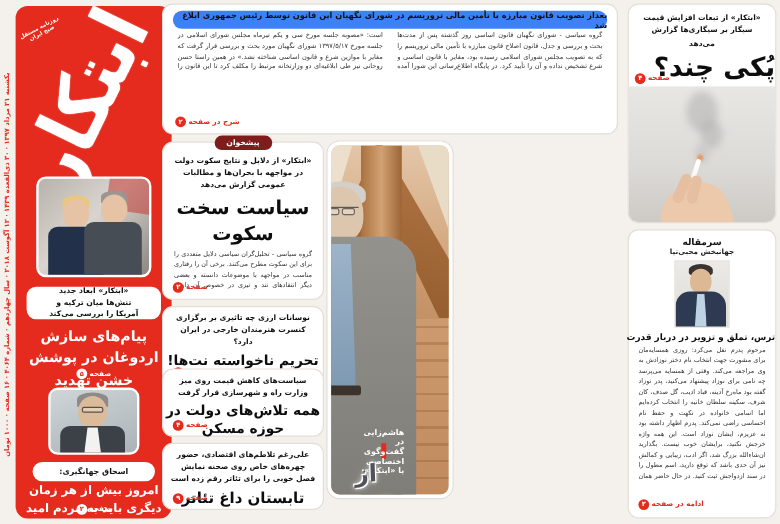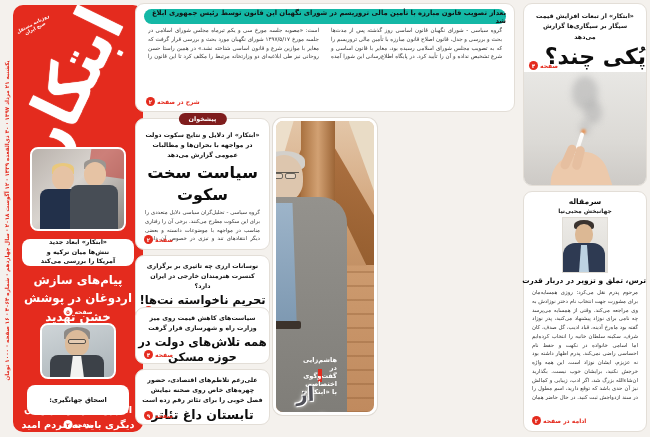--- a/index.html
+++ b/index.html
@@ -60,21 +60,21 @@
     color:#111; font-weight:bold; text-align:center;
     display:flex; align-items:center; justify-content:center;
   }
   .red-kicker { right:9px; left:9px; top:234px; height:27px; font-size:6.4px; line-height:1.55; padding:2px 16px; }
   .red-headline {
     position:absolute; right:6px; left:6px; top:266px;
     color:#fff; font-size:11.8px; font-weight:bold; line-height:1.55; text-align:center;
   }
   .jh-photo { right:27px; top:318px; width:76px; height:56px; }
   .jh-bg { position:absolute; inset:0; background:linear-gradient(160deg,#cfd5d8,#aab3b8); }
-  .jh-label { right:14px; left:14px; top:380px; height:30px; font-size:6.6px; }
+  .jh-label { right:14px; left:14px; top:380px; height:16px; font-size:6.6px; }
   .jh-headline {
     position:absolute; right:4px; left:4px; top:398px;
     color:#fff; font-size:9.8px; font-weight:bold; line-height:1.5; text-align:center;
   }
 
   
   .badge { display:inline-flex; align-items:center; gap:2px; font-weight:bold; }
   .badge .num {
     width:9px; height:9px; border-radius:50%;
     display:inline-flex; align-items:center; justify-content:center;
@@ -82,21 +82,21 @@
   }
   .badge.red-text { color:#e42b1e; font-size:6px; }
   .badge.red-text .num { background:#e42b1e; color:#fff; }
   .badge.on-red { color:#fff; font-size:6px; }
   .badge.on-red .num { background:#fff; color:#e42b1e; }
   .badge-abs { position:absolute; }
 
   
   .lead-box { right:135px; left:135px; top:3px; height:109px; }
   .lead-kicker {
-    margin:5px 8px 0; background:#14b8a6; border-radius:9px; height:15px;
+    margin:5px 8px 0; background:#3b82f6; border-radius:9px; height:15px;
     display:flex; align-items:center; justify-content:center;
     font-size:6.8px; font-weight:bold; color:#111;
   }
   .lead-headline {
     margin-top:1px; text-align:center; font-size:29px; font-weight:bold;
     color:#0d0d0d; letter-spacing:-.5px;
   }
   .lead-body {
     margin:2px 12px 0; height:37px; overflow:hidden;
     column-count:2; column-gap:12px;

